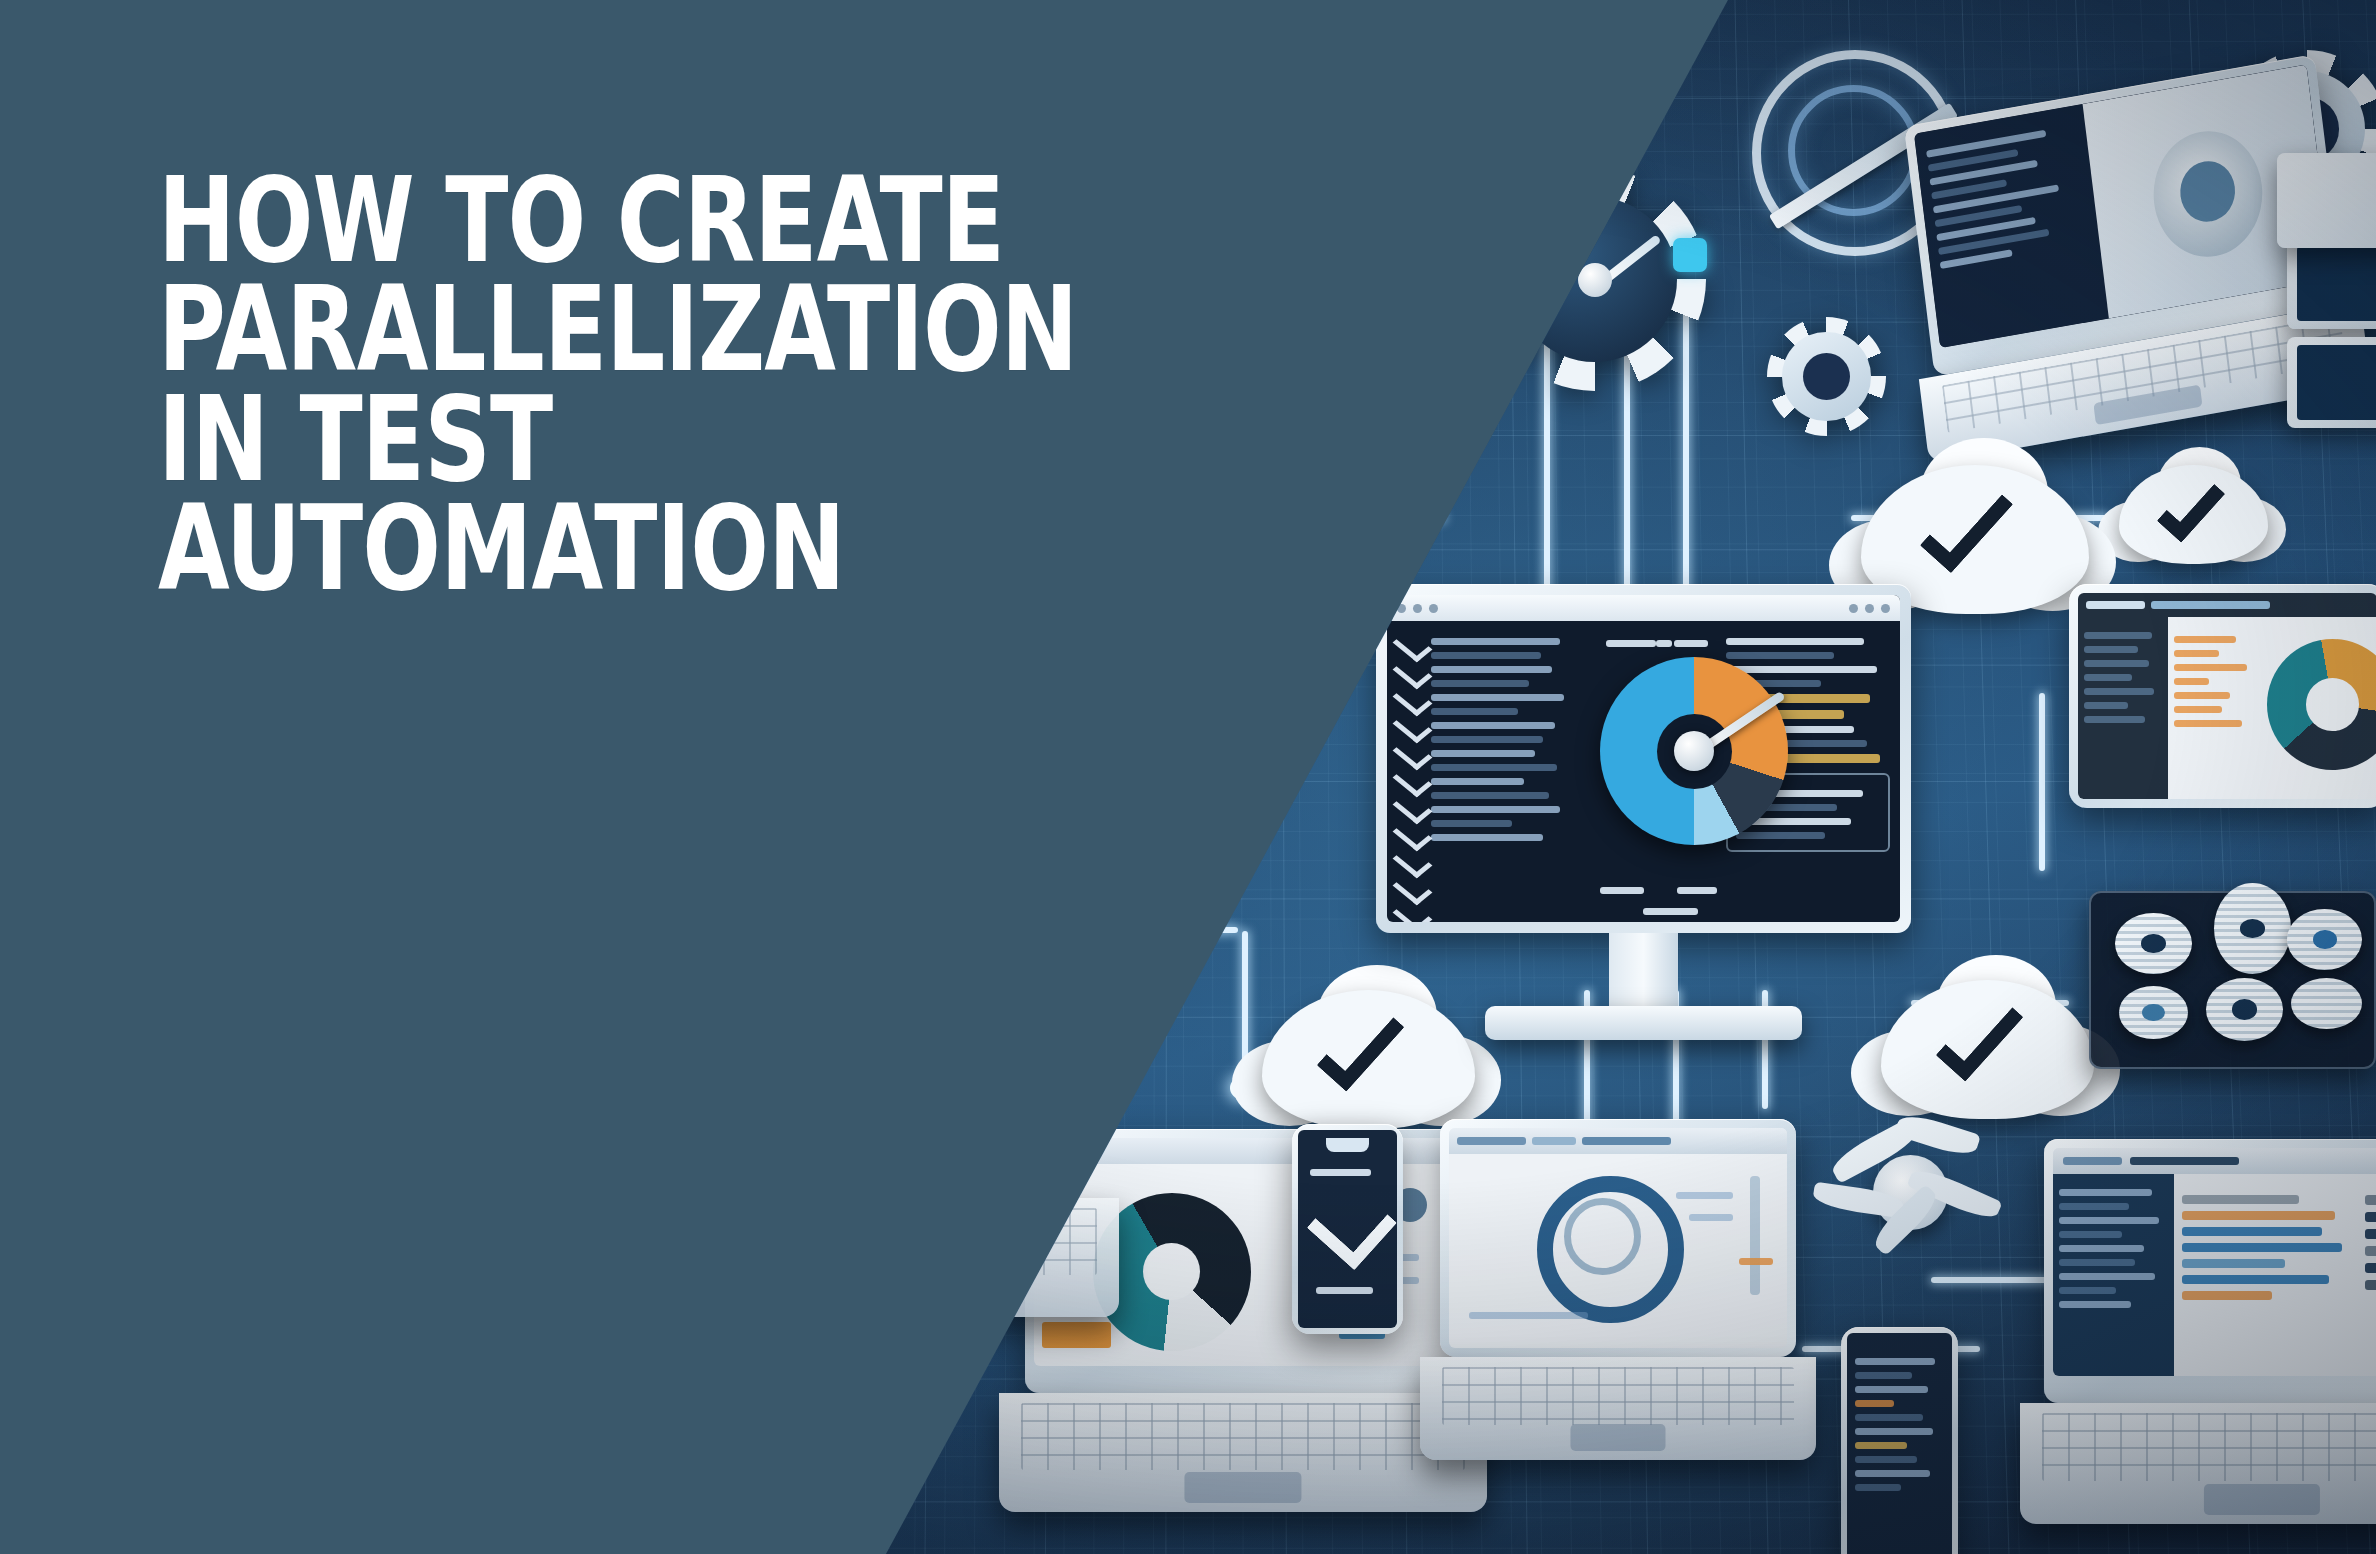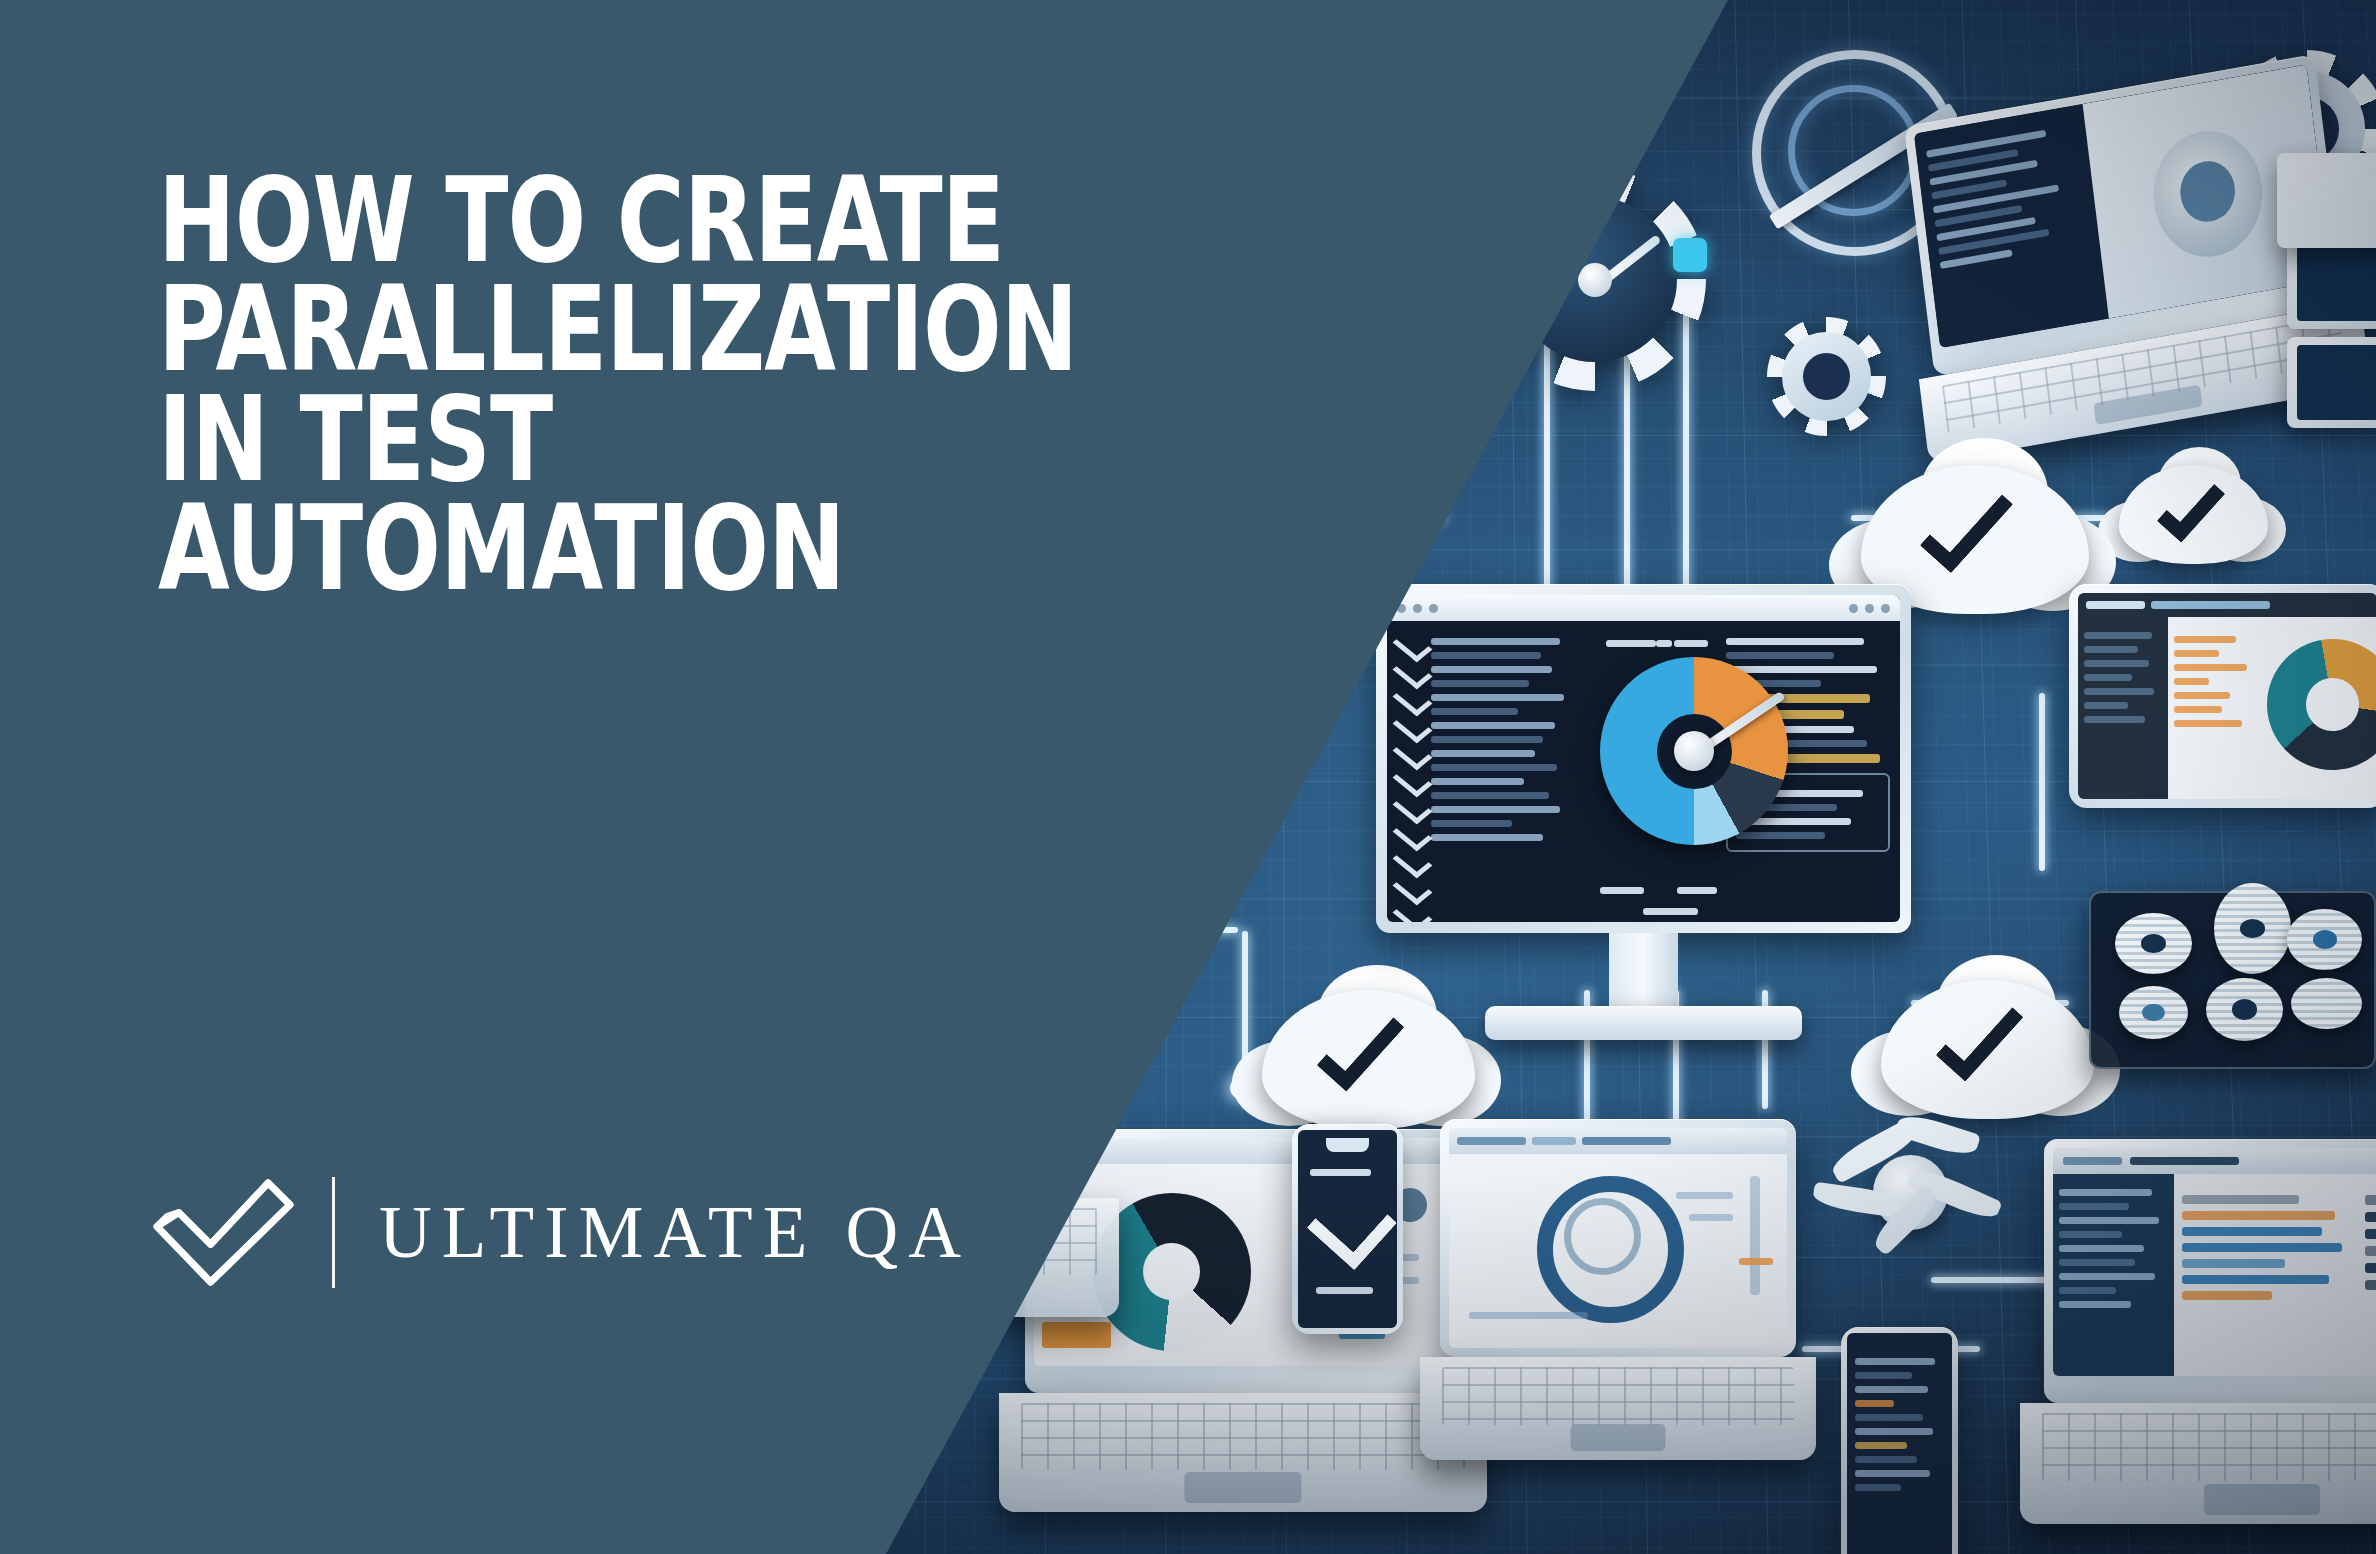--- a/index.html
+++ b/index.html
@@ -535,24 +535,16 @@
 
   <div id="left">
 
     <div id="title">
       <div>HOW TO CREATE</div>
       <div>PARALLELIZATION</div>
       <div>IN TEST</div>
       <div>AUTOMATION</div>
     </div>
 
-    <div id="logo">
-      <svg class="mark" viewBox="0 0 150 124">
-        <path d="M8 56 L18 46 M8 56 L62 112 L142 34 L120 12 L62 74 L30 42 L18 46" fill="none" stroke="#ffffff" stroke-width="7" stroke-linejoin="round" stroke-linecap="round"></path>
-        <path d="M8 56 L62 112 L142 34 L120 12 L62 74 L30 42 Z" fill="none" stroke="#ffffff" stroke-width="7" stroke-linejoin="round"></path>
-      </svg>
-      <div class="rule"></div>
-      <div class="word">ULTIMATE QA</div>
-    </div>
 
   </div>
 </div>
 
 
 </body></html>

